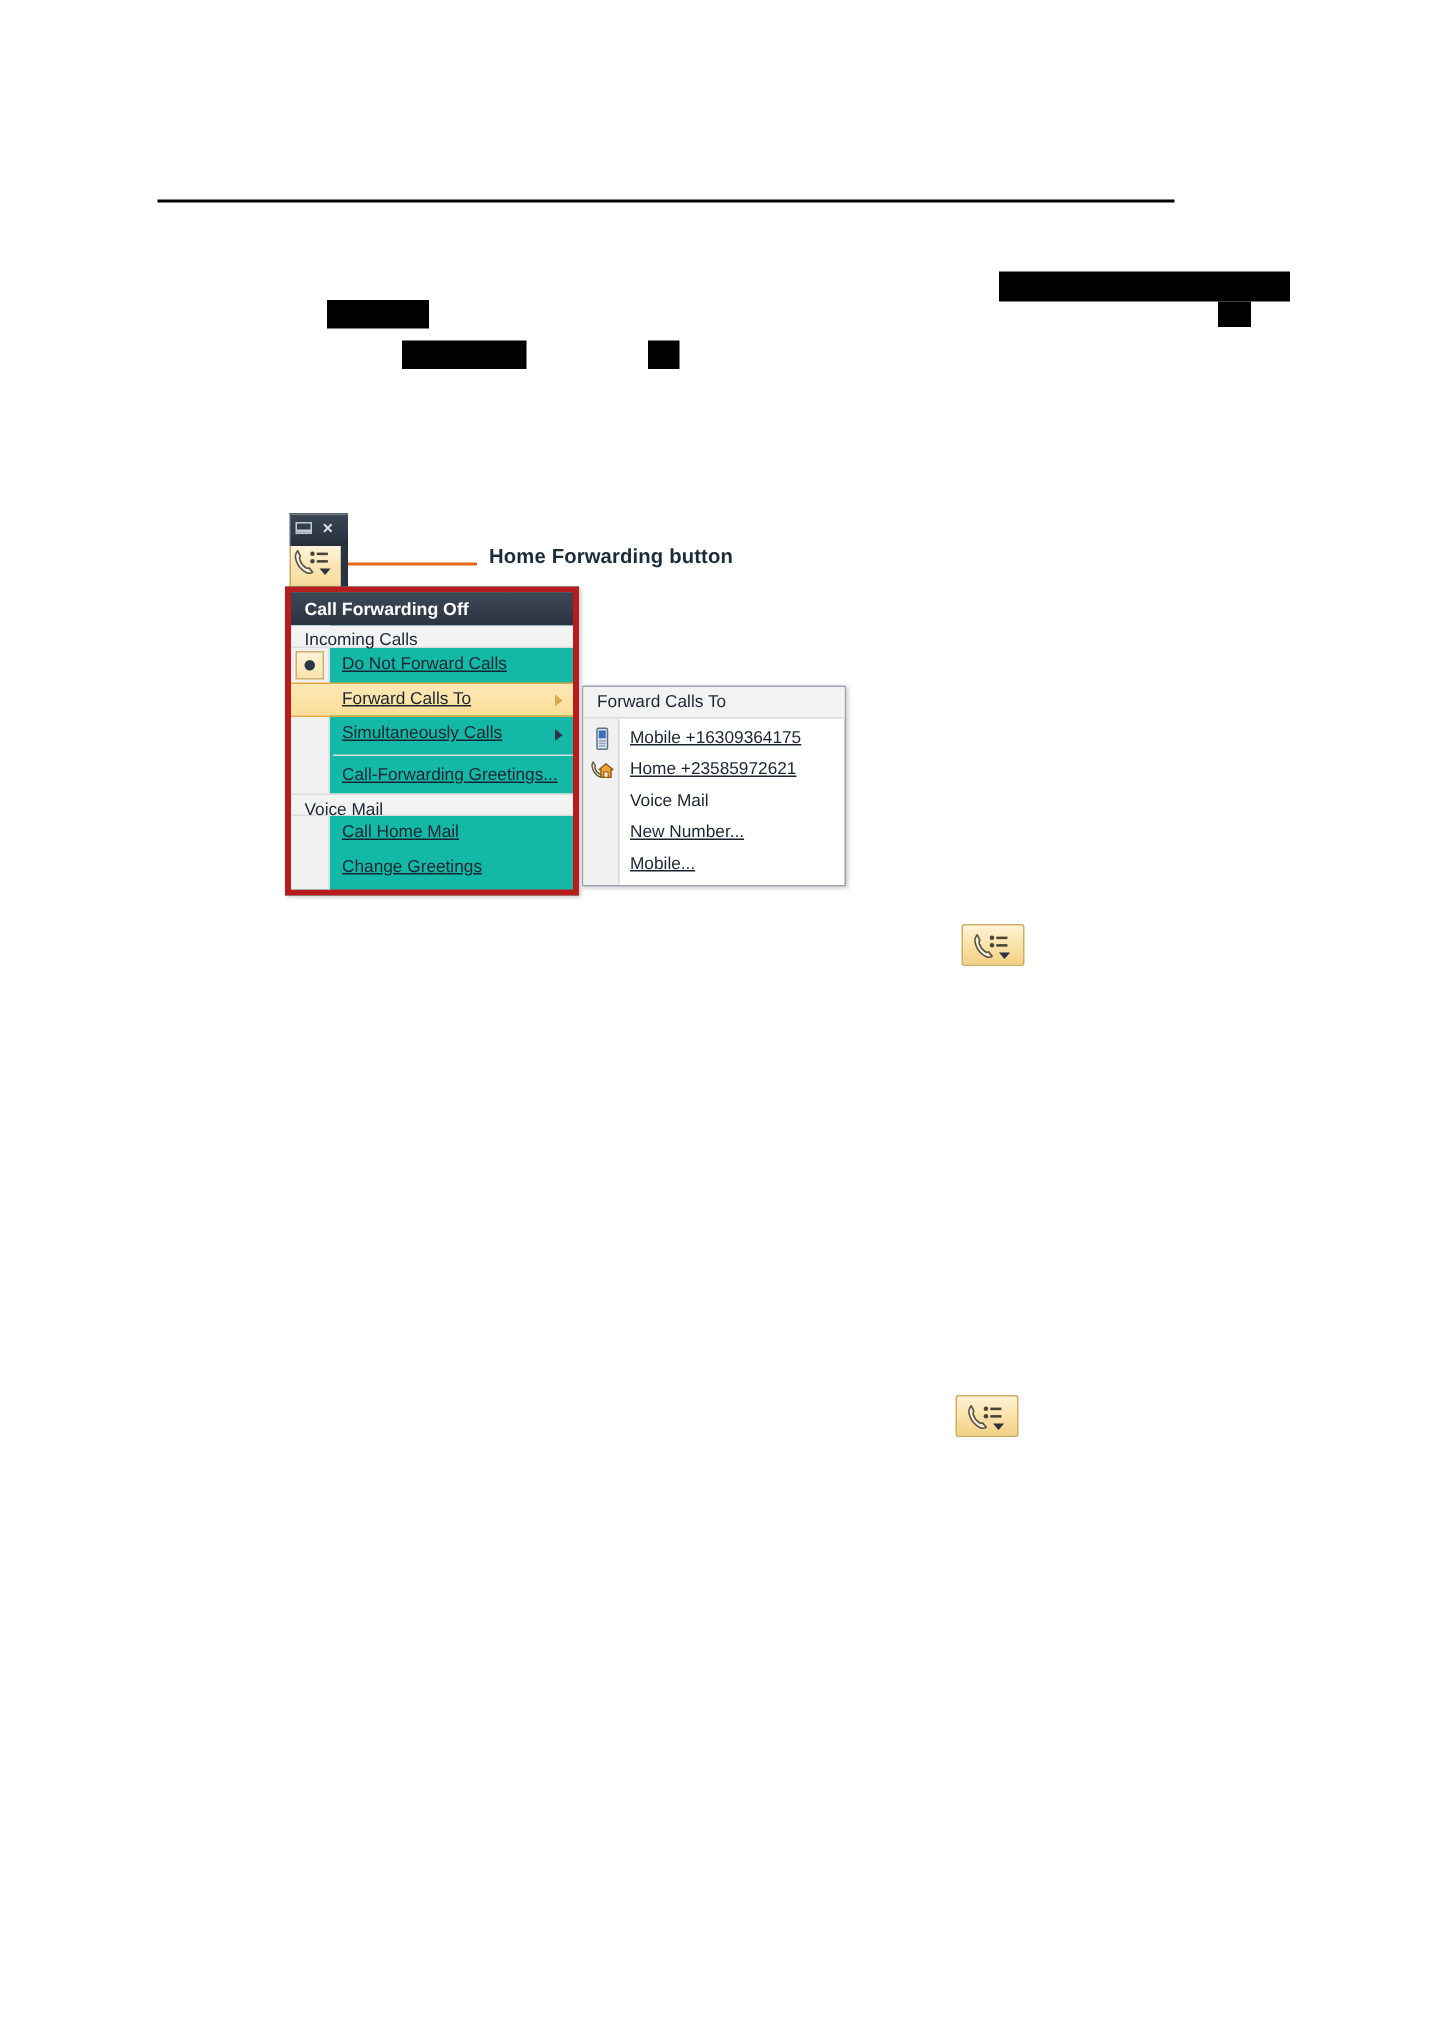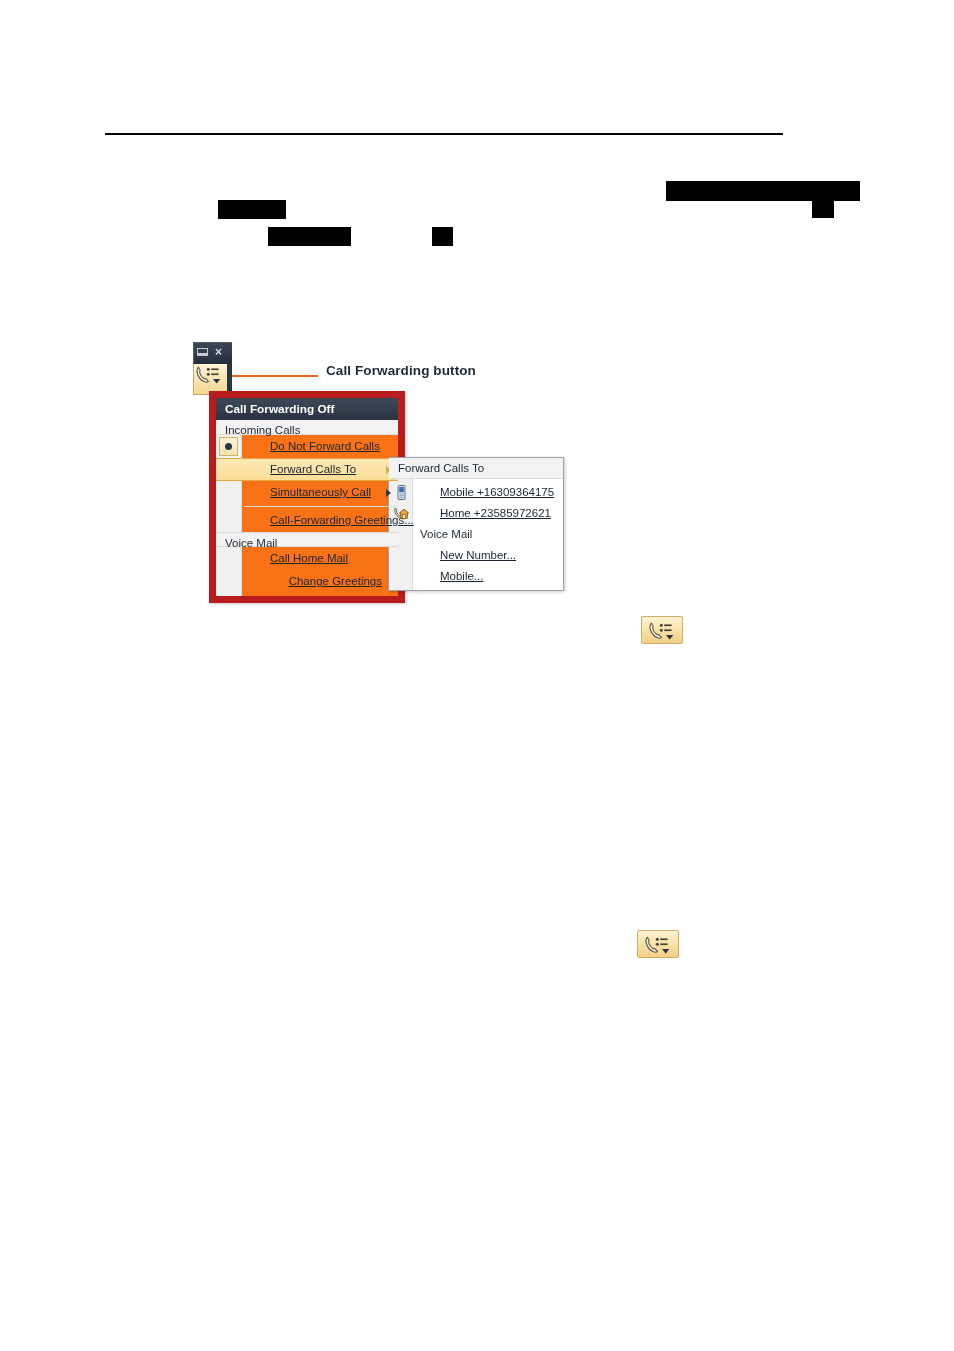--- a/index.html
+++ b/index.html
@@ -147,25 +147,25 @@
   }
   .inline-btn .cf-glyph {
     position: absolute;
     left: 5px;
     top: 3px;
   }
 
   
   .menu {
     position: absolute;
-    left: 209px;
+    left: 190px;
     top: 391px;
     width: 196px;
-    background: #f97316;
-    border: 7px solid #b91c1c;
+    background: #14b8a6;
+    border: 4px solid #b91c1c;
     box-sizing: border-box;
     box-shadow: 1px 1px 3px rgba(0,0,0,0.22);
     font-size: 11.5px;
     color: #1b2531;
   }
   .menu-header {
     height: 22px;
     line-height: 22px;
     padding-left: 9px;
     background: linear-gradient(to bottom, #3d4856 0%, #333d4b 55%, #2a3340 100%);
@@ -246,21 +246,21 @@
     border-bottom: 4px solid transparent;
   }
   .submenu-arrow.dim {
     border-left-color: #d6a94f;
   }
   .menu-sep {
     height: 1px;
     margin: 2px 0 2px 28px;
     background: #dcdcdc;
   }
-  .ul { text-decoration: underline; margin-left: 20px; }
+  .ul { text-decoration: underline; }
 
   
   .submenu {
     position: absolute;
     left: 388px;
     top: 457px;
     width: 176px;
     background: #ffffff;
     border: 1px solid #9aa3ad;
     box-sizing: border-box;
@@ -311,21 +311,21 @@
 
   <div class="header-rule"></div>
 
   <div class="redaction" style="left:218px; top:200px; width:68px; height:19px;"></div>
   <div class="redaction" style="left:268px; top:227px; width:83px; height:19px;"></div>
   <div class="redaction" style="left:432px; top:227px; width:21px; height:19px;"></div>
   <div class="redaction" style="left:666px; top:181px; width:194px; height:20px;"></div>
   <div class="redaction" style="left:812px; top:201px; width:22px; height:17px;"></div>
 
   <div class="callout-line"></div>
-  <div class="callout-label">Call Forwarding button</div>
+  <div class="callout-label">Home Forwarding button</div>
 
   <div class="app-window">
     <div class="app-titlebar">
       <span class="tb-btn tb-min">
           <i></i>
         </span>
       <span class="tb-btn tb-close">×</span>
     </div>
     <div class="app-window-edge"></div>
     <div class="app-toolbar">
@@ -355,37 +355,37 @@
         </span>
         <span class="ul">Do Not Forward Calls</span>
       </div>
 
       <div class="menu-item selected">
         <span class="ul">Forward Calls To</span>
         <span class="submenu-arrow dim"></span>
       </div>
 
       <div class="menu-item">
-        <span class="ul">Simultaneously Call</span>
+        <span class="ul">Simultaneously Calls</span>
         <span class="submenu-arrow"></span>
       </div>
 
       <div class="menu-sep"></div>
 
       <div class="menu-item">
         <span class="ul">Call-Forwarding Greetings...</span>
       </div>
 
       <div class="section-label" style="border-top:1px solid #dcdcdc;">Voice Mail</div>
 
       <div class="menu-item">
         <span class="ul">Call Home Mail</span>
       </div>
 
-      <div class="menu-item" style="margin-bottom:3px;text-align:right;">
+      <div class="menu-item" style="margin-bottom:3px;">
         <span class="ul">Change Greetings</span>
       </div>
 
     </div>
   </div>
 
   <div class="submenu">
     <div class="submenu-gutter-bg"></div>
     <div class="submenu-body">
 

